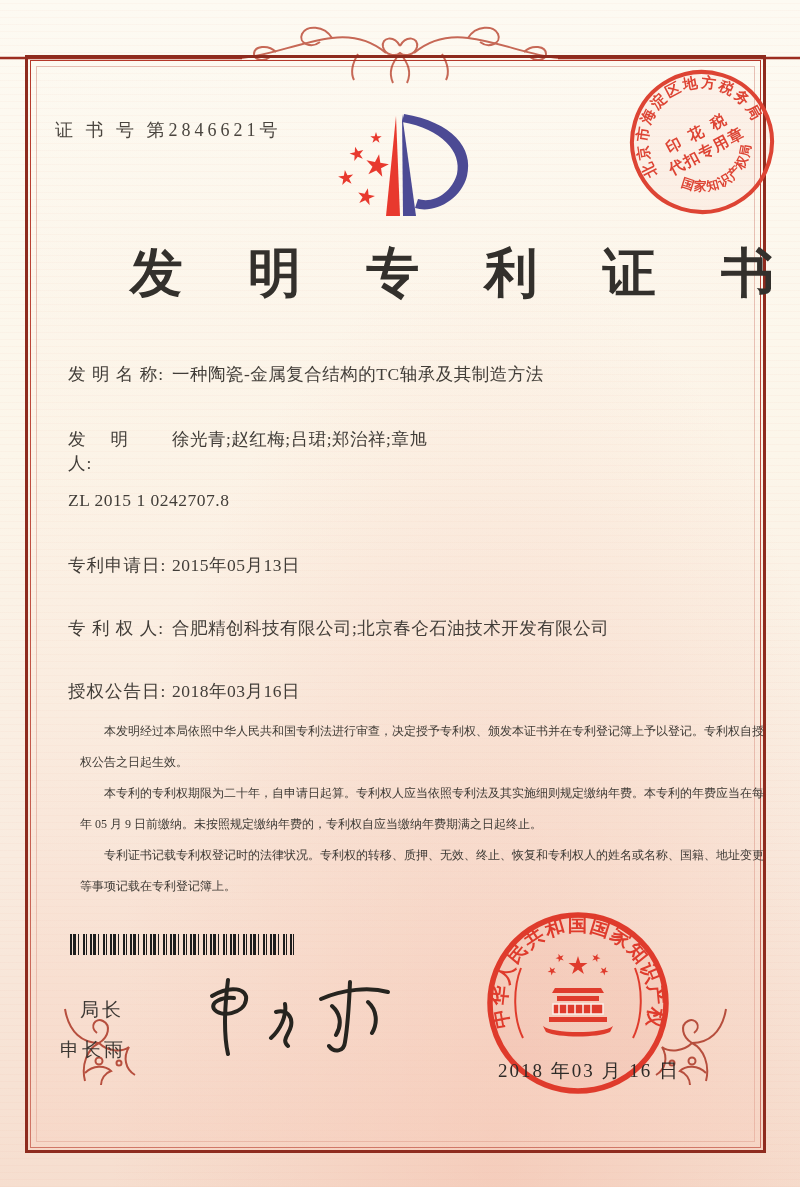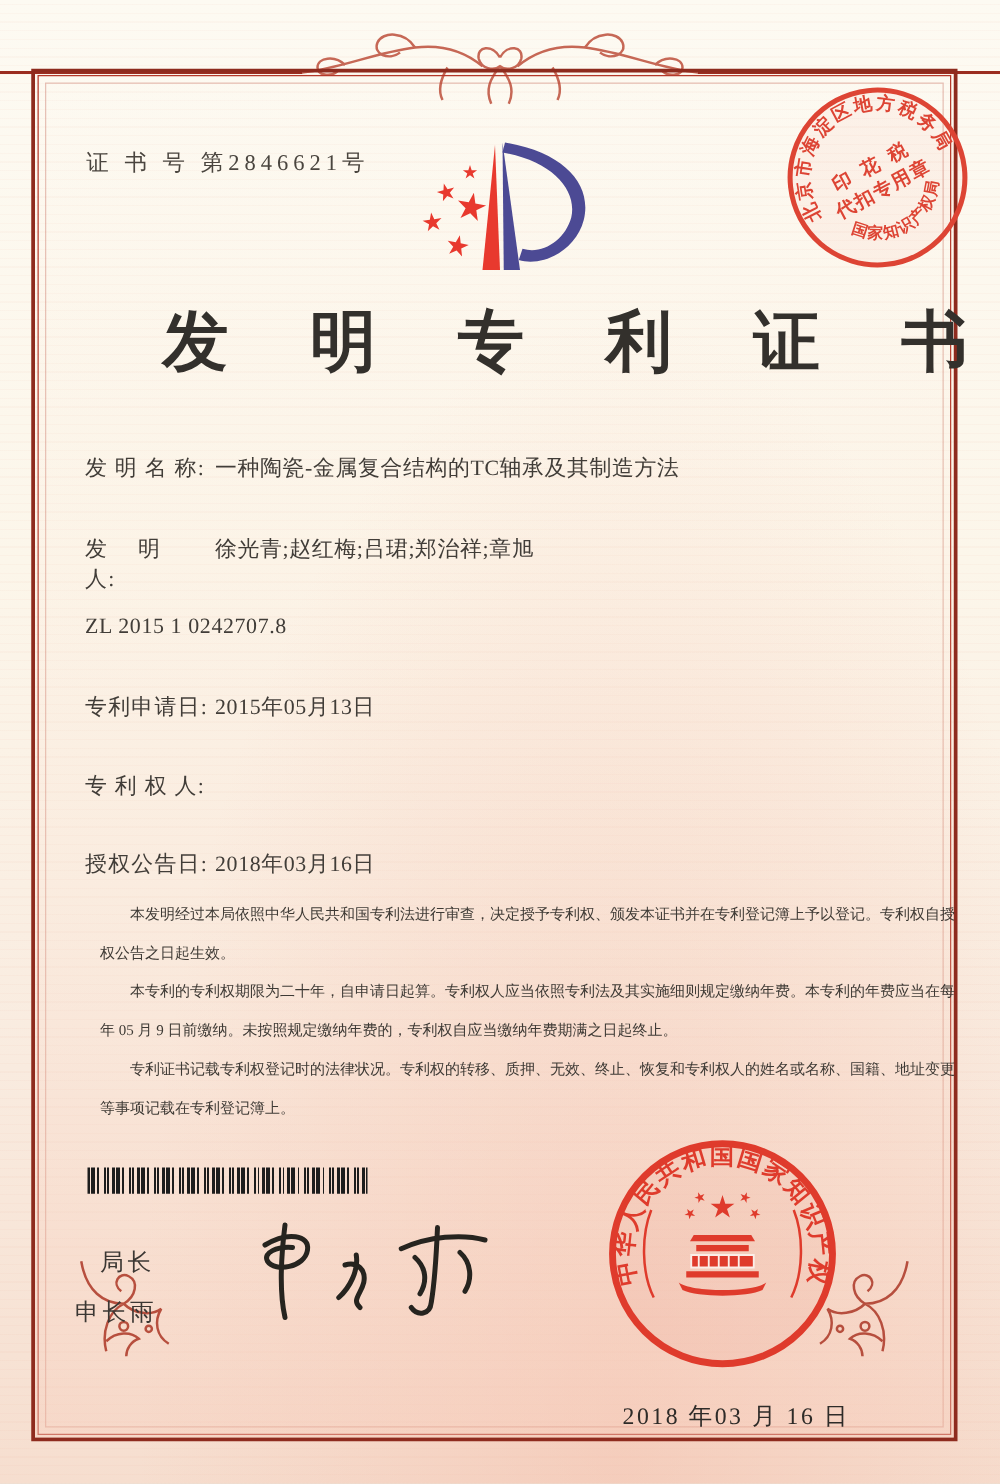--- a/index.html
+++ b/index.html
@@ -11,40 +11,40 @@
       repeating-linear-gradient(0deg, rgba(226,150,128,0.05) 0 1px, rgba(0,0,0,0) 1px 7px),
       linear-gradient(180deg,#fdfaf2 0%,#fcf6ea 38%,#f9ebdf 72%,#f6decf 100%);
   }
   .frame{position:absolute;left:25px;top:55px;width:741px;height:1098px;
     border:3.5px solid #8e2b1e;box-sizing:border-box;}
   .frame-inner{position:absolute;inset:2px;border:1.5px solid #b5382a;}
   .frame-inner2{position:absolute;inset:8px;border:1px solid rgba(178,60,44,0.30);}
   .paper-tint{position:absolute;inset:0;
     background:linear-gradient(180deg, rgba(255,252,242,0) 0%, rgba(250,222,206,0.18) 60%, rgba(247,206,189,0.42) 100%);}
   .abs{position:absolute;}
-  .cert-no{left:69px;top:118px;font-size:18px;letter-spacing:4px;color:#4a453f;}
+  .cert-no{left:55px;top:118px;font-size:18px;letter-spacing:4px;color:#4a453f;}
   .title{left:0;top:238px;width:100%;text-align:right;font-size:53px;font-weight:600;
     letter-spacing:26px;text-indent:26px;color:#33302c;}
   .row{left:68px;width:670px;display:flex;font-size:17.5px;color:#413d38;}
   .row .lbl{flex:0 0 104px;letter-spacing:1px;}
   .row .val{letter-spacing:0.5px;}
   .r0{top:362px}.r1{top:427px}.r2{top:490px}.r3{top:553px}.r4{top:616px}.r5{top:679px}
   .body-text{left:62px;top:716px;width:684px;font-size:12px;line-height:31px;
     color:#3e3a35;text-align:justify;margin-left:18px;}
   .body-text p{margin:0;text-indent:2em;}
   .barcode{left:70px;top:934px;width:224px;height:21px;
     background:repeating-linear-gradient(90deg,
       #1d1d1d 0 2px, rgba(0,0,0,0) 2px 3px,
       #1d1d1d 3px 6px, rgba(0,0,0,0) 6px 8px,
       #1d1d1d 8px 9px,  rgba(0,0,0,0) 9px 13px,
       #1d1d1d 13px 15px, rgba(0,0,0,0) 15px 16px,
       #1d1d1d 16px 17px, rgba(0,0,0,0) 17px 20px);}
   .sig-title{left:60px;top:997px;font-size:19px;letter-spacing:3px;color:#3b3733;margin-left:20px;}
   .sig-name{left:60px;top:1037px;font-size:19px;letter-spacing:3px;color:#3b3733;}
-  .issue-date{left:498px;top:1120px;font-size:19px;letter-spacing:2px;color:#2e2b28;}
+  .issue-date{left:498px;top:1058px;font-size:19px;letter-spacing:2px;color:#2e2b28;}
   .seal-top{left:626px;top:66px;transform:rotate(-28deg);}
   .seal-bottom{left:483px;top:908px;}
   .logo{left:330px;top:98px;}
   .signature{left:188px;top:972px;}
   .corner{width:84px;height:84px;}
   .corner-br{right:33px;bottom:63px;}
   .corner-bl{left:33px;bottom:63px;transform:scaleX(-1);}
 </style>
 </head>
 <body>
@@ -146,20 +146,21 @@
   </div>
   <div class="abs row r2">
     <span class="val">ZL 2015 1 0242707.8</span>
   </div>
   <div class="abs row r3">
     <span class="lbl">专利申请日:</span>
     <span class="val">2015年05月13日</span>
   </div>
   <div class="abs row r4">
     <span class="lbl">专 利 权 人:</span>
+    <span class="val">合肥精创科技有限公司;北京春仑石油技术开发有限公司</span>
   </div>
   <div class="abs row r5">
     <span class="lbl">授权公告日:</span>
     <span class="val">2018年03月16日</span>
   </div>
 
   <div class="abs body-text">
     <p>本发明经过本局依照中华人民共和国专利法进行审查，决定授予专利权、颁发本证书并在专利登记簿上予以登记。专利权自授权公告之日起生效。</p>
     <p>本专利的专利权期限为二十年，自申请日起算。专利权人应当依照专利法及其实施细则规定缴纳年费。本专利的年费应当在每年 05 月 9 日前缴纳。未按照规定缴纳年费的，专利权自应当缴纳年费期满之日起终止。</p>
     <p>专利证书记载专利权登记时的法律状况。专利权的转移、质押、无效、终止、恢复和专利权人的姓名或名称、国籍、地址变更等事项记载在专利登记簿上。</p>

